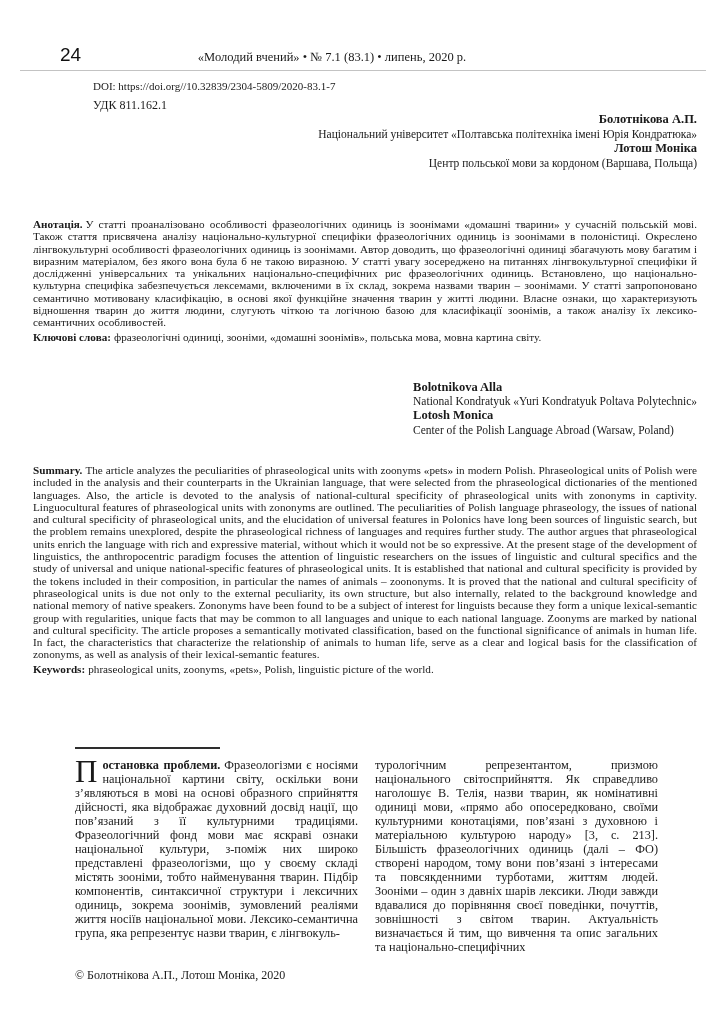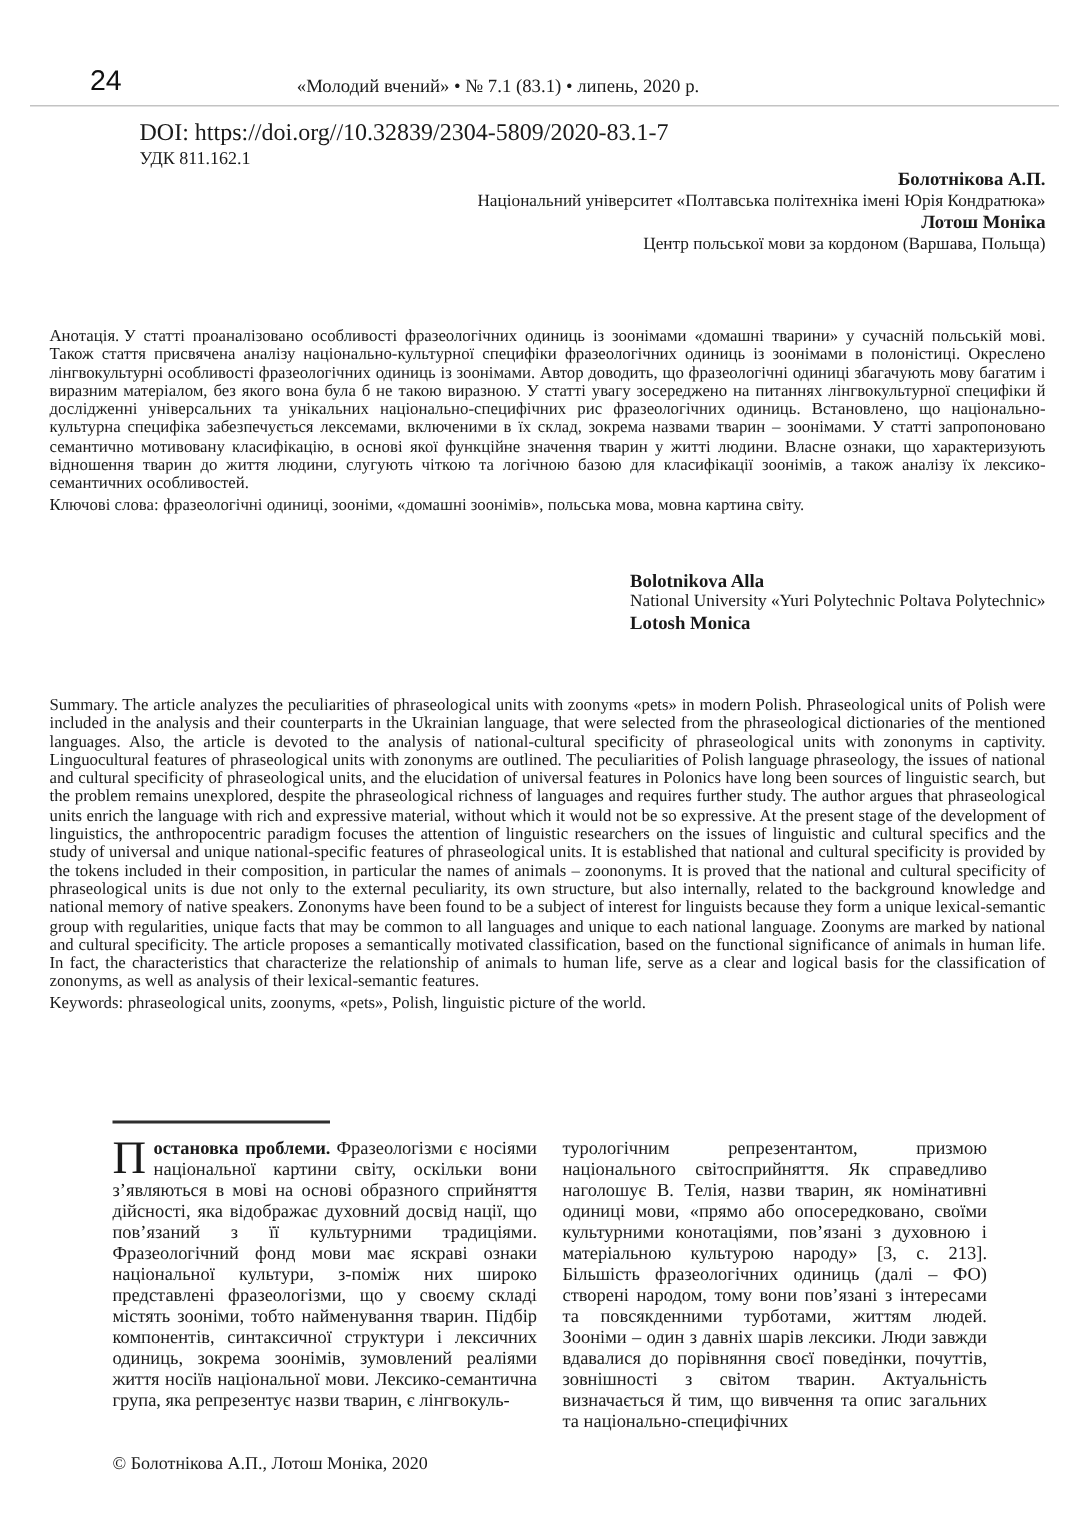--- a/index.html
+++ b/index.html
@@ -22,21 +22,21 @@
     position: absolute;
     left: 0; top: 50px; width: 664px;
     text-align: center;
     font-size: 12.5px; color: #1a1a1a;
   }
   .header-rule {
     position: absolute;
     left: 20px; top: 70px; width: 686px; height: 1px;
     background: #c3c3c3;
   }
-  .doi-line   { position: absolute; left: 93px; top: 80px;  font-size: 16px; }
+  .doi-line   { position: absolute; left: 93px; top: 80px;  font-size: 11px; }
   .udc-line   { position: absolute; left: 93px; top: 98px;  font-size: 12px; }
 
   .authors-uk { position: absolute; right: 27px; top: 112px; text-align: right; line-height: 14.6px; }
   .authors-en { position: absolute; right: 27px; top: 380px; text-align: left; line-height: 14.2px; }
   .author-name  { font-size: 12.5px; font-weight: bold; }
   .author-affil { font-size: 11.5px; }
 
   .title-uk {
     position: absolute; left: 35px; top: 176px; width: 654px;
     text-align: center; font-weight: bold; font-size: 15px; line-height: 19px;
@@ -46,21 +46,21 @@
     text-align: center; font-weight: bold; font-size: 13.5px; line-height: 17px;
   }
 
   .annotation-block { position: absolute; left: 33px; top: 218px; width: 664px; }
   .summary-block    { position: absolute; left: 33px; top: 464px; width: 664px; }
   .annotation-block p, .summary-block p {
     margin: 0 0 2px 0;
     font-size: 11.2px; line-height: 12.3px;
     text-align: justify;
   }
-  .lead { font-weight: normal; margin-right: 3px; }
+  .lead { font-weight: bold; margin-right: 3px; }
 
   .section-divider {
     position: absolute; left: 75px; top: 747px;
     width: 145px; height: 2px; background: #2e2e2e;
   }
 
   .body-columns {
     position: absolute; left: 75px; top: 758px; width: 583px;
     display: flex; gap: 17px;
   }
@@ -102,22 +102,23 @@
   </div>
 
 
   <div class="annotation-block">
     <p><span class="lead">Анотація.</span><span>У статті проаналізовано особливості фразеологічних одиниць із зоонімами «домашні тварини» у сучасній польській мові. Також стаття присвячена аналізу національно-культурної специфіки фразеологічних одиниць із зоонімами в полоністиці. Окреслено лінгвокультурні особливості фразеологічних одиниць із зоонімами. Автор доводить, що фразеологічні одиниці збагачують мову багатим і виразним матеріалом, без якого вона була б не такою виразною. У статті увагу зосереджено на питаннях лінгвокультурної специфіки й дослідженні універсальних та унікальних національно-специфічних рис фразеологічних одиниць. Встановлено, що національно-культурна специфіка забезпечується лексемами, включеними в їх склад, зокрема назвами тварин – зоонімами. У статті запропоновано семантично мотивовану класифікацію, в основі якої функційне значення тварин у житті людини. Власне ознаки, що характеризують відношення тварин до життя людини, слугують чіткою та логічною базою для класифікації зоонімів, а також аналізу їх лексико-семантичних особливостей.</span></p>
     <p><span class="lead">Ключові слова:</span><span>фразеологічні одиниці, зооніми, «домашні зоонімів», польська мова, мовна картина світу.</span></p>
   </div>
 
   <div class="authors-en">
     <div class="author-name">Bolotnikova Alla</div>
-    <div class="author-affil">National University «Yuri Polytechnic Poltava Polytechnic»</div>
+    <div class="author-affil">National Kondratyuk «Yuri Kondratyuk Poltava Polytechnic»</div>
     <div class="author-name">Lotosh Monica</div>
+    <div class="author-affil">Center of the Polish Language Abroad (Warsaw, Poland)</div>
   </div>
 
 
   <div class="summary-block">
     <p><span class="lead">Summary.</span><span>The article analyzes the peculiarities of phraseological units with zoonyms «pets» in modern Polish. Phraseological units of Polish were included in the analysis and their counterparts in the Ukrainian language, that were selected from the phraseological dictionaries of the mentioned languages. Also, the article is devoted to the analysis of national-cultural specificity of phraseological units with zononyms in captivity. Linguocultural features of phraseological units with zononyms are outlined. The peculiarities of Polish language phraseology, the issues of national and cultural specificity of phraseological units, and the elucidation of universal features in Polonics have long been sources of linguistic search, but the problem remains unexplored, despite the phraseological richness of languages and requires further study. The author argues that phraseological units enrich the language with rich and expressive material, without which it would not be so expressive. At the present stage of the development of linguistics, the anthropocentric paradigm focuses the attention of linguistic researchers on the issues of linguistic and cultural specifics and the study of universal and unique national-specific features of phraseological units. It is established that national and cultural specificity is provided by the tokens included in their composition, in particular the names of animals – zoononyms. It is proved that the national and cultural specificity of phraseological units is due not only to the external peculiarity, its own structure, but also internally, related to the background knowledge and national memory of native speakers. Zononyms have been found to be a subject of interest for linguists because they form a unique lexical-semantic group with regularities, unique facts that may be common to all languages and unique to each national language. Zoonyms are marked by national and cultural specificity. The article proposes a semantically motivated classification, based on the functional significance of animals in human life. In fact, the characteristics that characterize the relationship of animals to human life, serve as a clear and logical basis for the classification of zononyms, as well as analysis of their lexical-semantic features.</span></p>
     <p><span class="lead">Keywords:</span><span>phraseological units, zoonyms, «pets», Polish, linguistic picture of the world.</span></p>
   </div>
 
   <div class="section-divider"></div>
 

